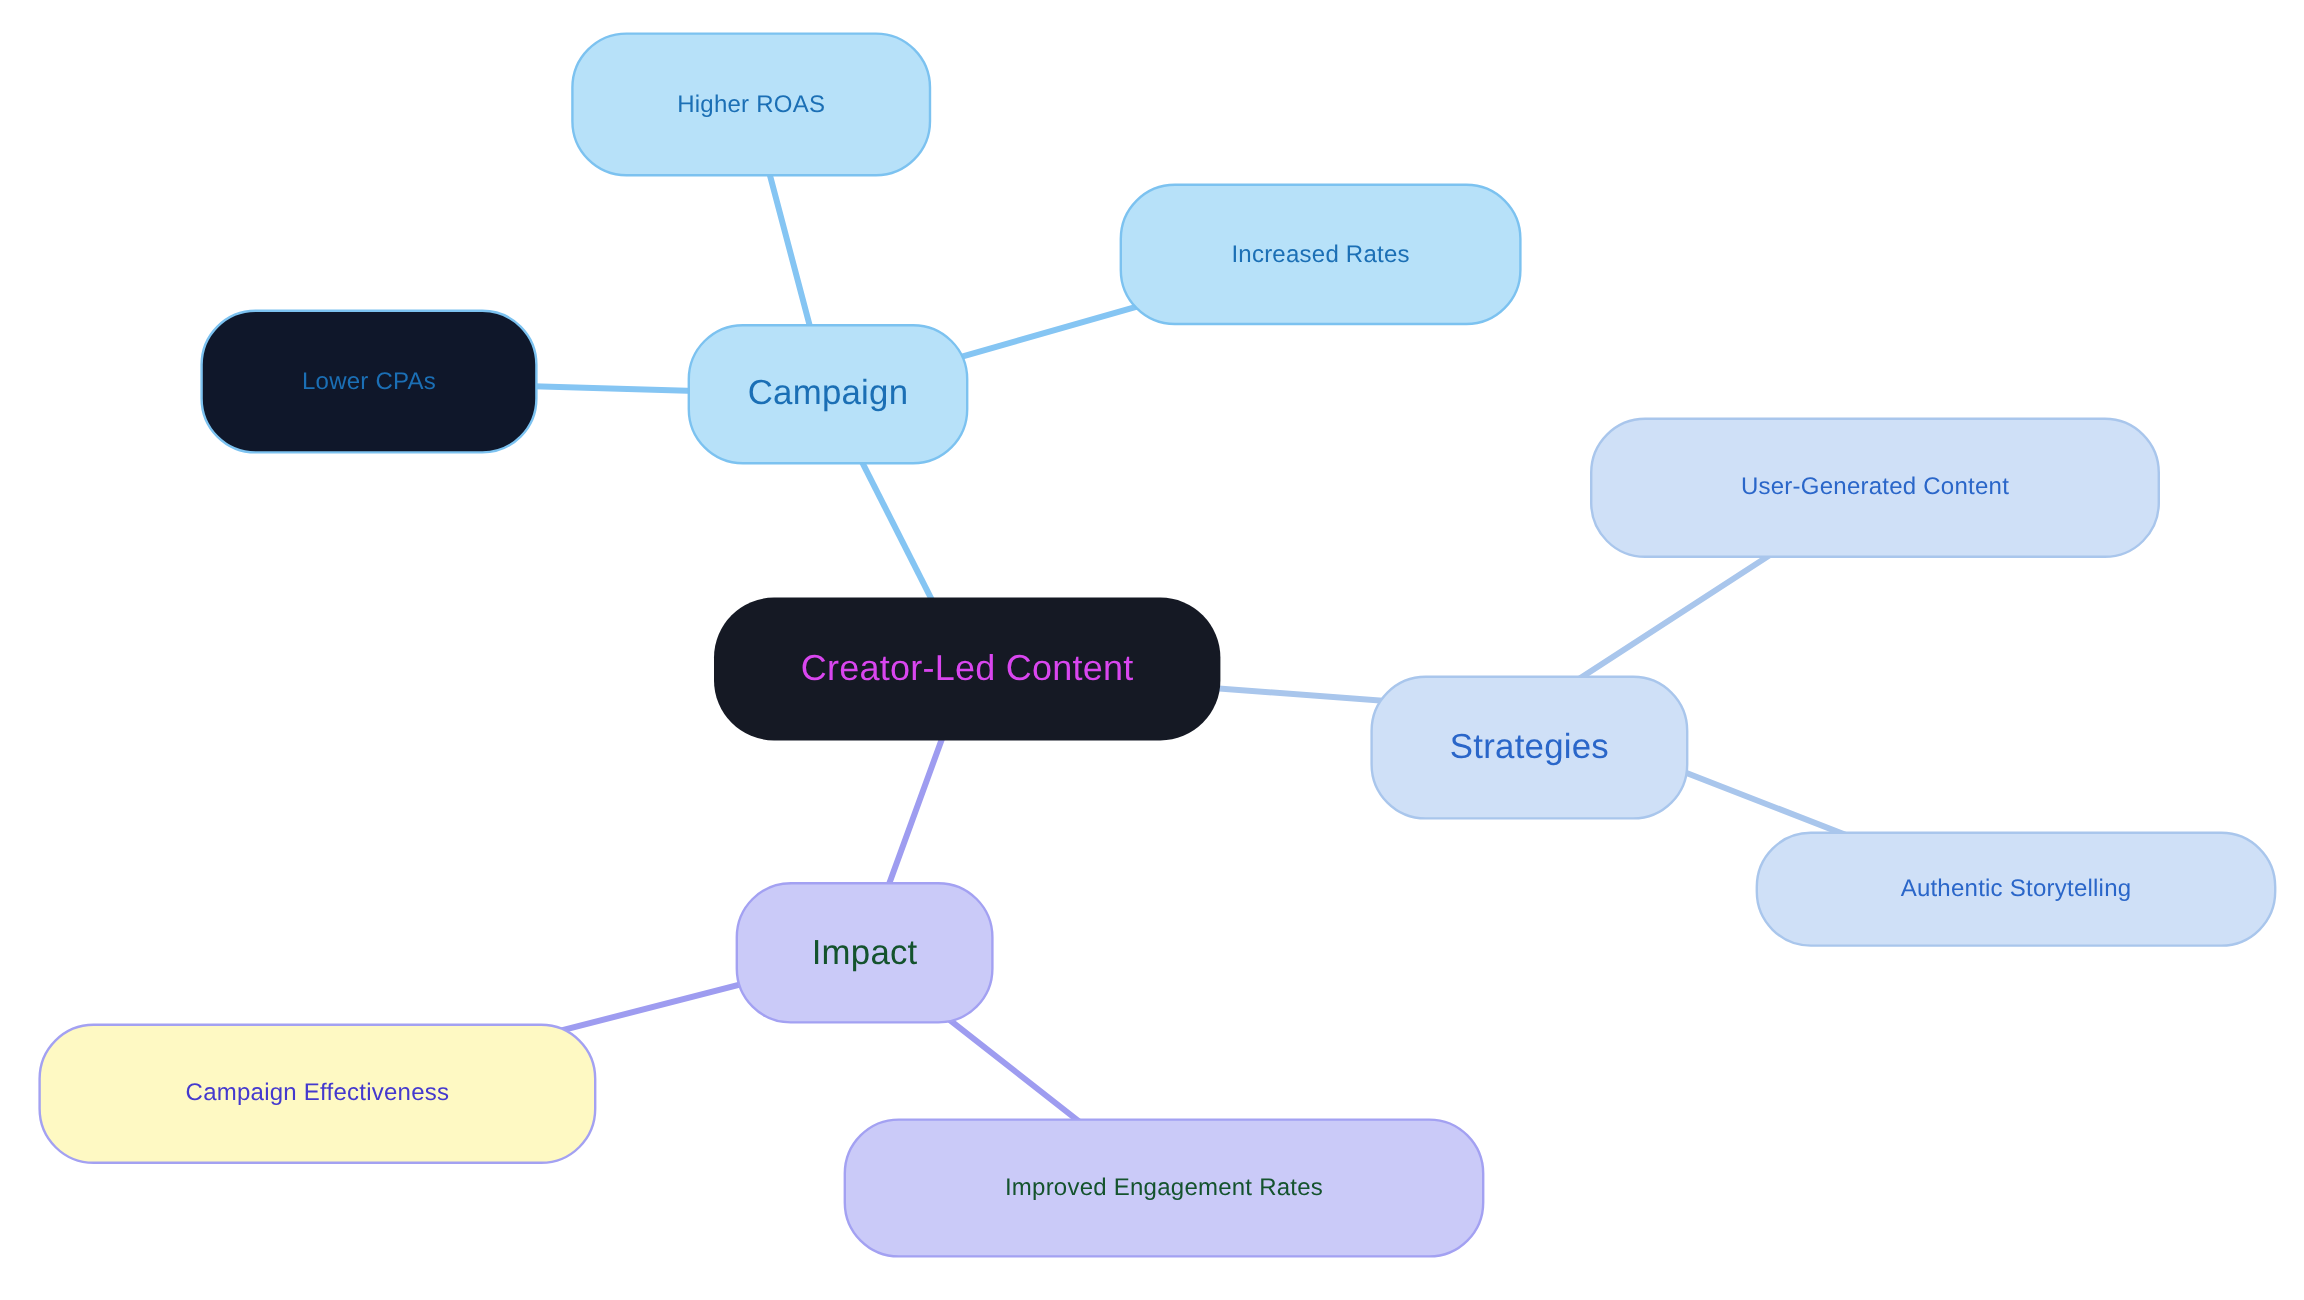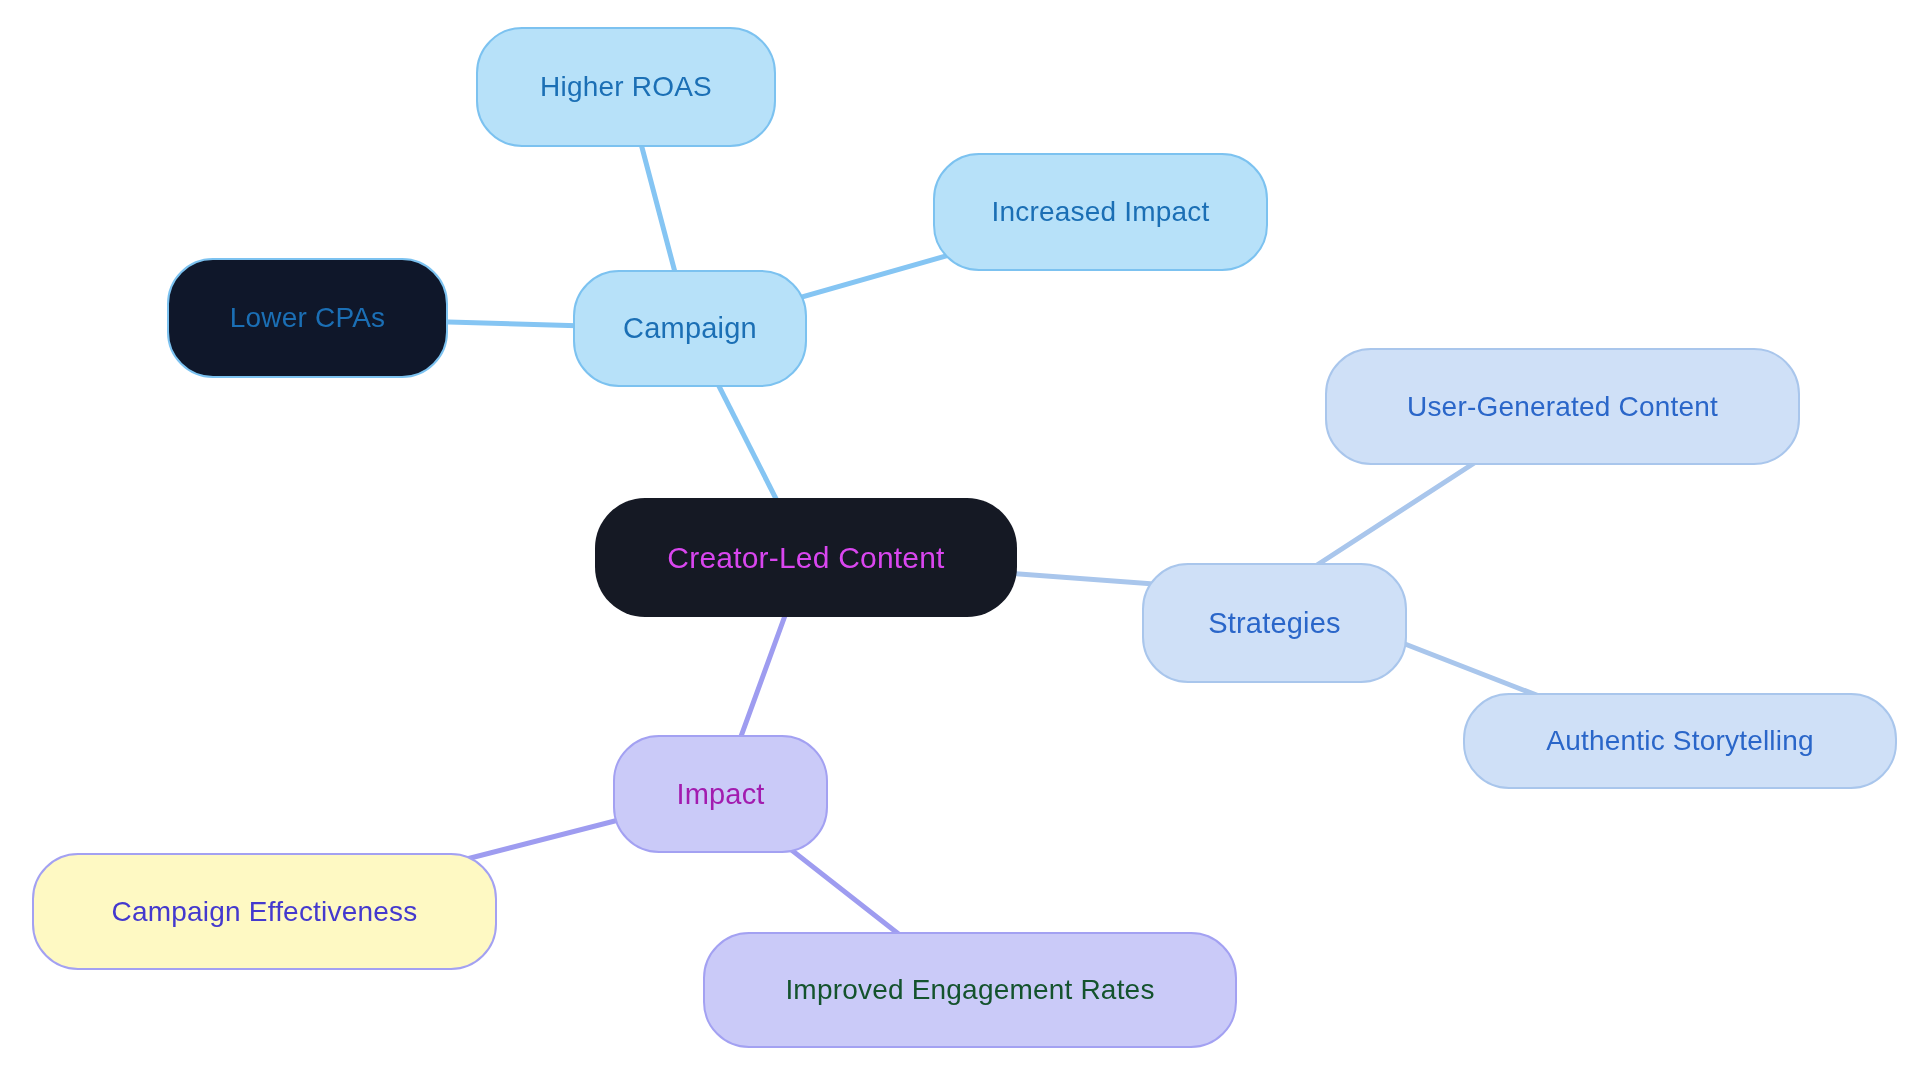--- a/index.html
+++ b/index.html
@@ -23,21 +23,21 @@
   }
   .node {
     position: absolute;
     z-index: 2;
     display: flex;
     align-items: center;
     justify-content: center;
     border-radius: 46px;
     border: 2px solid transparent;
     box-sizing: border-box;
-    font-size: 28px;
+    font-size: 20px;
     letter-spacing: 0.2px;
     white-space: nowrap;
     cursor: pointer;
   }
   .node.root {
     border: none;
     border-radius: 50px;
     font-size: 30px;
   }
   .node.branch { font-size: 29px; }
@@ -82,37 +82,37 @@
     <span>Creator-Led Content</span>
   </div>
 
   <div class="node branch n-benefits" style="background: rgb(183, 225, 249); border-color: rgb(124, 194, 240); color: rgb(27, 111, 181);">
     <span>Campaign</span>
   </div>
   <div class="node n-higher" style="background: rgb(183, 225, 249); border-color: rgb(124, 194, 240); color: rgb(27, 111, 181);">
     <span>Higher ROAS</span>
   </div>
   <div class="node n-trust" style="background: rgb(183, 225, 249); border-color: rgb(124, 194, 240); color: rgb(27, 111, 181);">
-    <span>Increased Impact</span>
+    <span>Increased Rates</span>
   </div>
   <div class="node n-cpas" style="background: #0f172a; border-color: rgb(124, 194, 240); color: rgb(27, 111, 181);">
     <span>Lower CPAs</span>
   </div>
 
   <div class="node branch n-strategies" style="background: rgb(207, 224, 247); border-color: rgb(169, 198, 236); color: rgb(42, 102, 201);">
     <span>Strategies</span>
   </div>
   <div class="node n-ugc" style="background: rgb(207, 224, 247); border-color: rgb(169, 198, 236); color: rgb(42, 102, 201);">
     <span>User-Generated Content</span>
   </div>
   <div class="node n-authentic" style="background: rgb(207, 224, 247); border-color: rgb(169, 198, 236); color: rgb(42, 102, 201);">
     <span>Authentic Storytelling</span>
   </div>
 
-  <div class="node branch n-impact" style="background: rgb(202, 202, 248); border-color: rgb(163, 161, 242); color: #a21caf;">
+  <div class="node branch n-impact" style="background: rgb(202, 202, 248); border-color: rgb(163, 161, 242); color: #14532d;">
     <span>Impact</span>
   </div>
   <div class="node n-campaign" style="background: #fef9c3; border-color: rgb(163, 161, 242); color: rgb(68, 57, 206);">
     <span>Campaign Effectiveness</span>
   </div>
   <div class="node n-ier" style="background: rgb(202, 202, 248); border-color: rgb(163, 161, 242); color: #14532d;">
     <span>Improved Engagement Rates</span>
   </div>
 
 </div>

